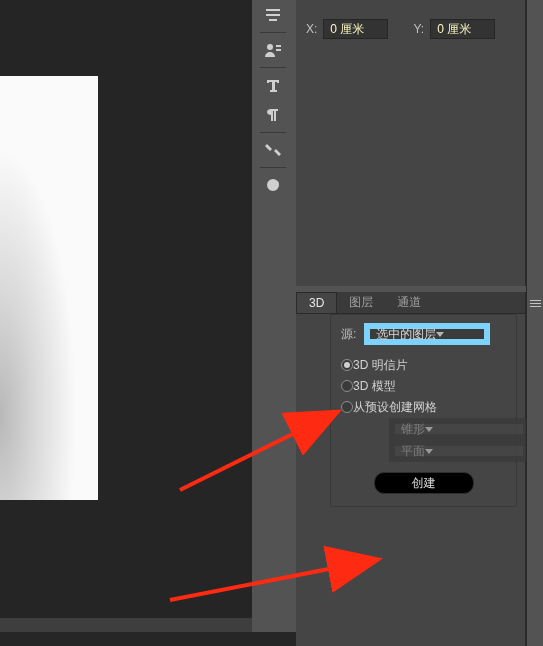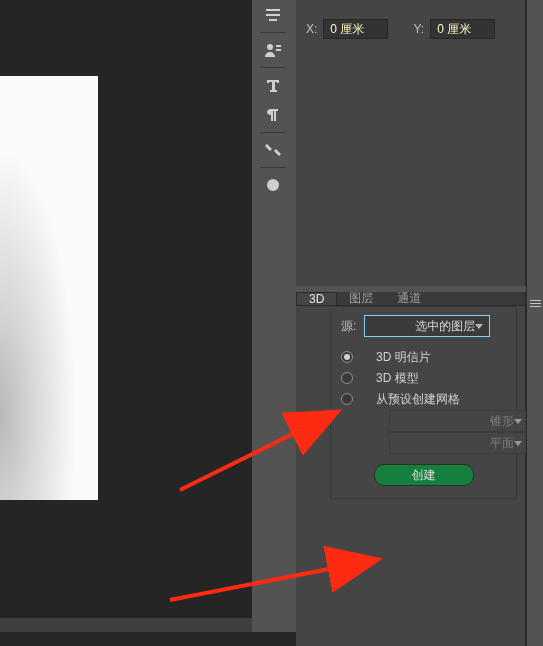--- a/index.html
+++ b/index.html
@@ -103,21 +103,21 @@
     position: absolute;
     left: 296px; top: 292px;
     width: 230px;
     background: #454545;
     border-right: 1px solid #2a2a2a;
     height: 354px;
   }
   .tabs {
     display: flex;
     background: #3a3a3a;
-    height: 14px;
+    height: 22px;
     border-bottom: 1px solid #2a2a2a;
     align-items: stretch;
   }
   .tab {
     padding: 0 12px;
     display: flex; align-items: center;
     color: #a0a0a0;
     font-size: 12px;
     cursor: pointer;
   }
@@ -141,40 +141,40 @@
     border: 1px solid #393939;
     border-radius: 2px;
     padding: 8px 10px 12px 10px;
   }
   .src-row {
     display: flex; align-items: center; gap: 8px;
     margin-bottom: 10px;
   }
   .select {
     background: #3b3b3b;
-    border: 1px solid #7dd3fc;
+    border: 6px solid #7dd3fc;
     color: #d7d7d7;
     height: 22px;
     width: 126px;
     font-size: 12px;
     padding: 0 6px;
-    display: flex; align-items: center; justify-content: flex-end;
+    display: flex; align-items: center; justify-content: flex-start;
     cursor: pointer;
   }
   .select .caret {
     width: 0; height: 0;
     border-left: 4px solid transparent;
     border-right: 4px solid transparent;
     border-top: 5px solid #b5b5b5;
   }
   .select.small { width: 140px; margin-left: 18px; background: #454545; color:#8e8e8e; border-color:#3a3a3a; }
   .select.small.disabled { opacity: 0.75; cursor: default; margin-left: 48px; }
 
   .radio-row {
-    display: flex; align-items: center; gap: 23px;
+    display: flex; align-items: center; gap: 0;
     height: 20px;
     margin: 1px 0;
     cursor: pointer;
   }
   .radio {
     width: 12px; height: 12px;
     border: 1px solid #8e8e8e;
     border-radius: 50%;
     display: flex; align-items: center; justify-content: center;
     background: #3a3a3a;
@@ -184,21 +184,21 @@
     width: 6px; height: 6px;
     border-radius: 50%;
     background: #cfcfcf;
   }
   .rlabel { color: #d2d2d2; font-size: 12px; }
 
   .btn {
     display: block;
     margin: 10px auto 0;
     width: 100px; height: 22px;
-    background: #15803d;
+    background: #000000;
     border: 1px solid #2e2e2e;
     color: #dcdcdc;
     font-size: 12px;
     line-height: 20px;
     text-align: center;
     border-radius: 10px;
     cursor: pointer;
   }
 
   

